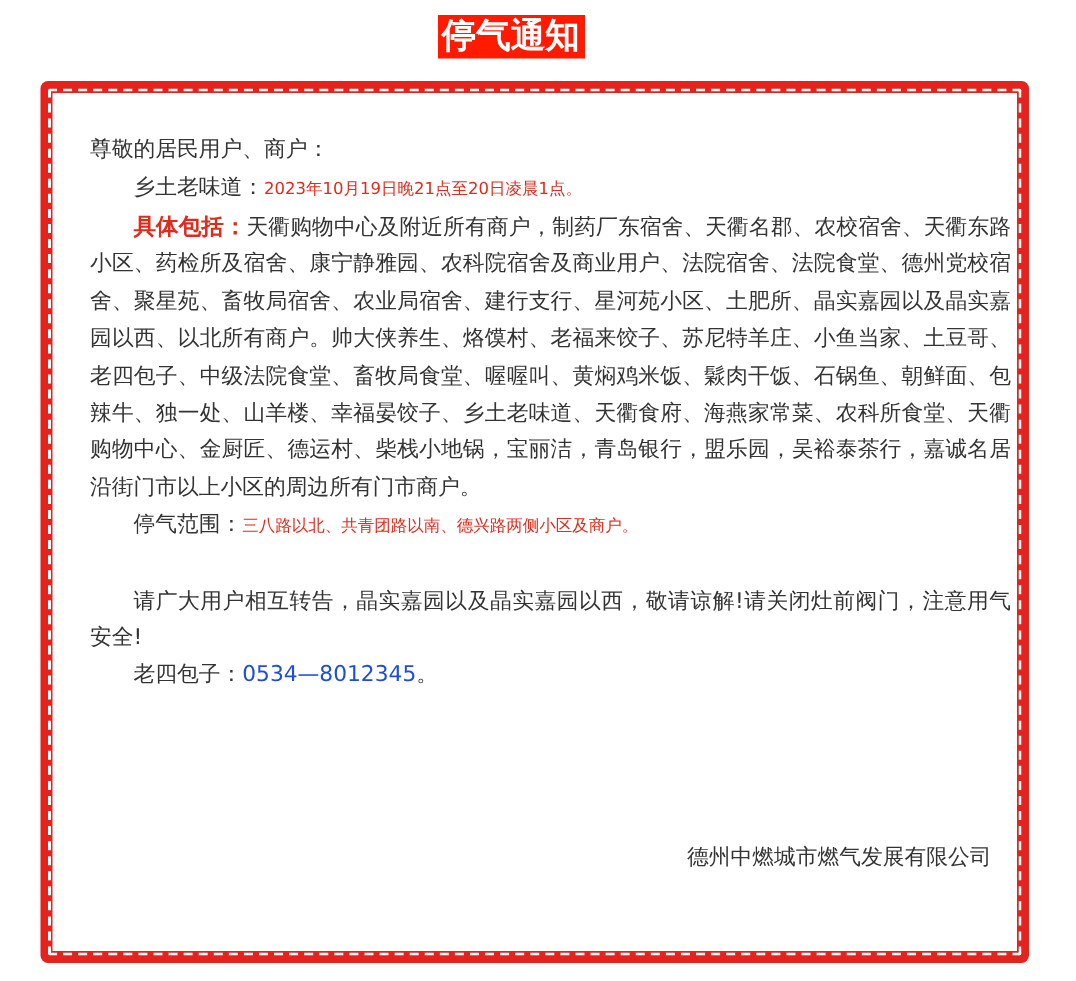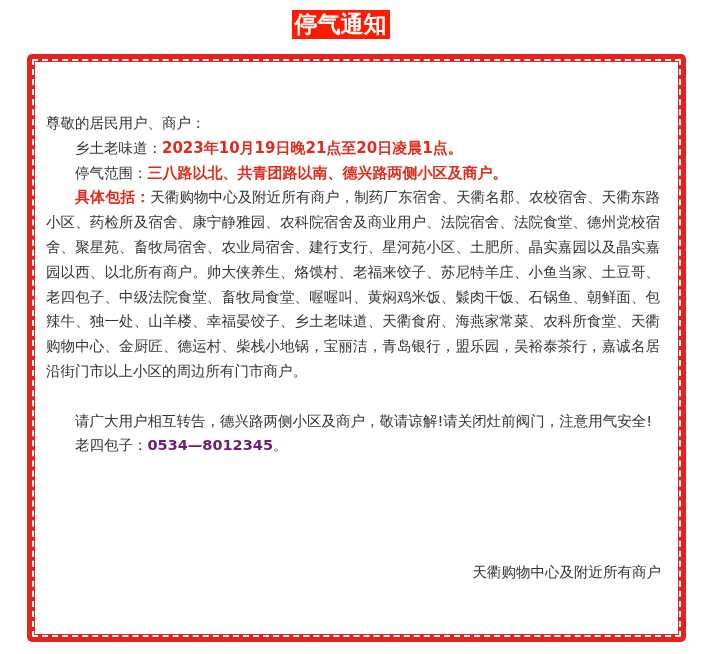--- a/index.html
+++ b/index.html
@@ -54,53 +54,52 @@
     .frame-inner {
       position: absolute;
       left: 8px;
       top: 8px;
       right: 8px;
       bottom: 8px;
       background: #ffffff;
     }
     .content {
       position: absolute;
-      left: 46px;
+      left: 60px;
       top: 88px;
       width: 614px;
       font-size: 14.5px;
       line-height: 24.8px;
       color: #333333;
-      margin-top: 23px;
     }
     .content p {
       margin: 0;
     }
     .indent {
       text-indent: 29px;
     }
     .red-bold {
       color: #e02b1c;
-      font-weight: bold;
-      font-size: 15px;
+      font-weight: normal;
+      font-size: 11px;
     }
     .list-label {
       color: #e02b1c;
       font-weight: bold;
       font-size: 15px;
     }
     .justify {
       text-align: justify;
     }
     .spacer {
       height: 24.8px;
     }
     .phone {
-      font-weight: bold;
-      color: #701a75;
+      font-weight: normal;
+      color: #1d4ed8;
     }
     .signature {
       position: absolute;
       right: 56px;
       top: 560px;
       text-align: right;
       font-size: 14.5px;
       line-height: 24.8px;
       color: #333333;
     }
@@ -116,26 +115,26 @@
   <div class="frame-dash"></div>
   <div class="frame-inner"></div>
 </div>
 
 <div class="content">
   <p>尊敬的居民用户、商户：</p>
 
 
   <p class="indent"><span>乡土老味道：</span><span class="red-bold">2023年10月19日晚21点至20日凌晨1点。</span></p>
 
+  <p class="indent justify"><span class="list-label">具体包括：</span><span>天衢购物中心及附近所有商户，制药厂东宿舍、天衢名郡、农校宿舍、天衢东路小区、药检所及宿舍、康宁静雅园、农科院宿舍及商业用户、法院宿舍、法院食堂、德州党校宿舍、聚星苑、畜牧局宿舍、农业局宿舍、建行支行、星河苑小区、土肥所、晶实嘉园以及晶实嘉园以西、以北所有商户。帅大侠养生、烙馍村、老福来饺子、苏尼特羊庄、小鱼当家、土豆哥、老四包子、中级法院食堂、畜牧局食堂、喔喔叫、黄焖鸡米饭、鬏肉干饭、石锅鱼、朝鲜面、包辣牛、独一处、山羊楼、幸福晏饺子、乡土老味道、天衢食府、海燕家常菜、农科所食堂、天衢购物中心、金厨匠、德运村、柴栈小地锅，宝丽洁，青岛银行，盟乐园，吴裕泰茶行，嘉诚名居沿街门市以上小区的周边所有门市商户。</span></p>
+
   <p class="indent"><span>停气范围：</span><span class="red-bold">三八路以北、共青团路以南、德兴路两侧小区及商户。</span></p>
-
-  <p class="indent justify"><span class="list-label">具体包括：</span><span>天衢购物中心及附近所有商户，制药厂东宿舍、天衢名郡、农校宿舍、天衢东路小区、药检所及宿舍、康宁静雅园、农科院宿舍及商业用户、法院宿舍、法院食堂、德州党校宿舍、聚星苑、畜牧局宿舍、农业局宿舍、建行支行、星河苑小区、土肥所、晶实嘉园以及晶实嘉园以西、以北所有商户。帅大侠养生、烙馍村、老福来饺子、苏尼特羊庄、小鱼当家、土豆哥、老四包子、中级法院食堂、畜牧局食堂、喔喔叫、黄焖鸡米饭、鬏肉干饭、石锅鱼、朝鲜面、包辣牛、独一处、山羊楼、幸福晏饺子、乡土老味道、天衢食府、海燕家常菜、农科所食堂、天衢购物中心、金厨匠、德运村、柴栈小地锅，宝丽洁，青岛银行，盟乐园，吴裕泰茶行，嘉诚名居沿街门市以上小区的周边所有门市商户。</span></p>
 
   <div class="spacer"></div>
 
-  <p class="indent justify">请广大用户相互转告，德兴路两侧小区及商户，敬请谅解!请关闭灶前阀门，注意用气安全!</p>
+  <p class="indent justify">请广大用户相互转告，晶实嘉园以及晶实嘉园以西，敬请谅解!请关闭灶前阀门，注意用气安全!</p>
 
   <p class="indent"><span>老四包子：</span><span class="phone">0534—8012345</span><span>。</span></p>
 </div>
 
 <div class="signature">
-  <div>天衢购物中心及附近所有商户</div>
+  <div>德州中燃城市燃气发展有限公司</div>
 </div>
 
 </body></html>

